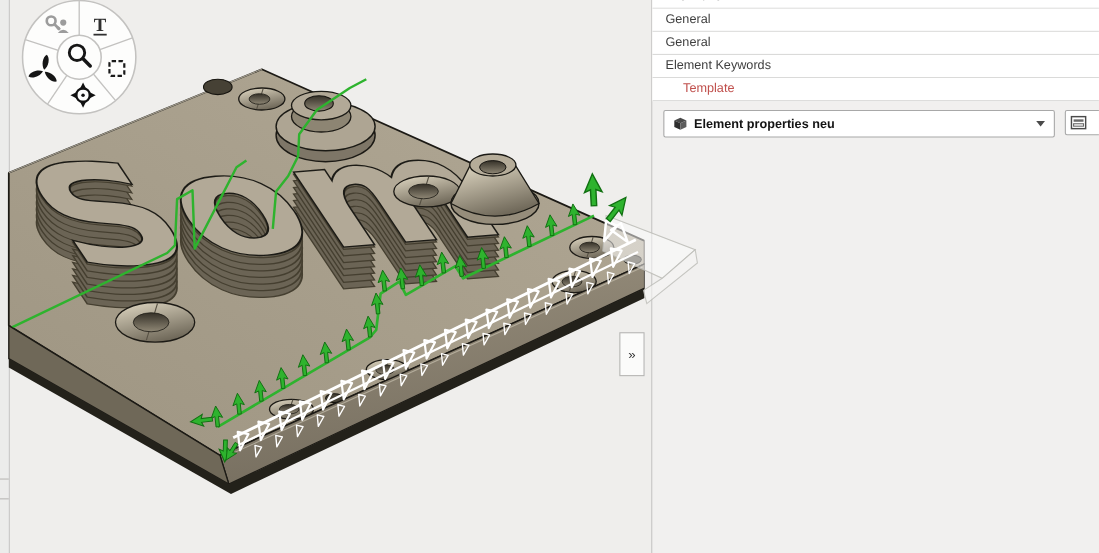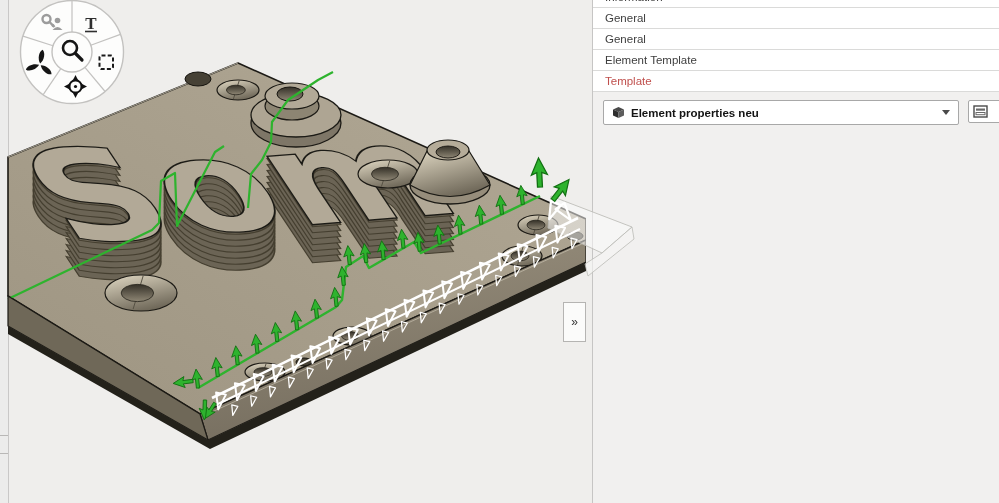--- a/index.html
+++ b/index.html
@@ -47,22 +47,22 @@
     <div class="tick" style="top:453px"></div>
   </div>
 
   <div class="panel">
     <div class="rows">
       <div class="prow clipped">
           <span>Information</span>
         </div>
       <div class="prow"><span>General</span></div>
       <div class="prow"><span>General</span></div>
-      <div class="prow"><span>Element Template</span></div>
-      <div class="prow"><span id="template-row-label" style="color: rgb(192, 80, 77);">Template</span></div>
+      <div class="prow"><span>Element Keywords</span></div>
+      <div class="prow"><span id="template-row-label" style="color: rgb(192, 80, 77); margin-left: 16px;">Template</span></div>
     </div>
     <div class="panel-body">
       <div class="tdrop">
         <svg class="cube" width="13" height="13" viewBox="0 0 13 13">
           <polygon points="6.5,1 12,3.5 6.5,6 1,3.5" fill="#4a4a4a"></polygon>
           <polygon points="1,3.5 6.5,6 6.5,12 1,9.5" fill="#2e2e2e"></polygon>
           <polygon points="12,3.5 6.5,6 6.5,12 12,9.5" fill="#5d5d5d"></polygon>
         </svg>
         <span class="dlabel">Element properties neu</span>
         <span class="caret"></span>

